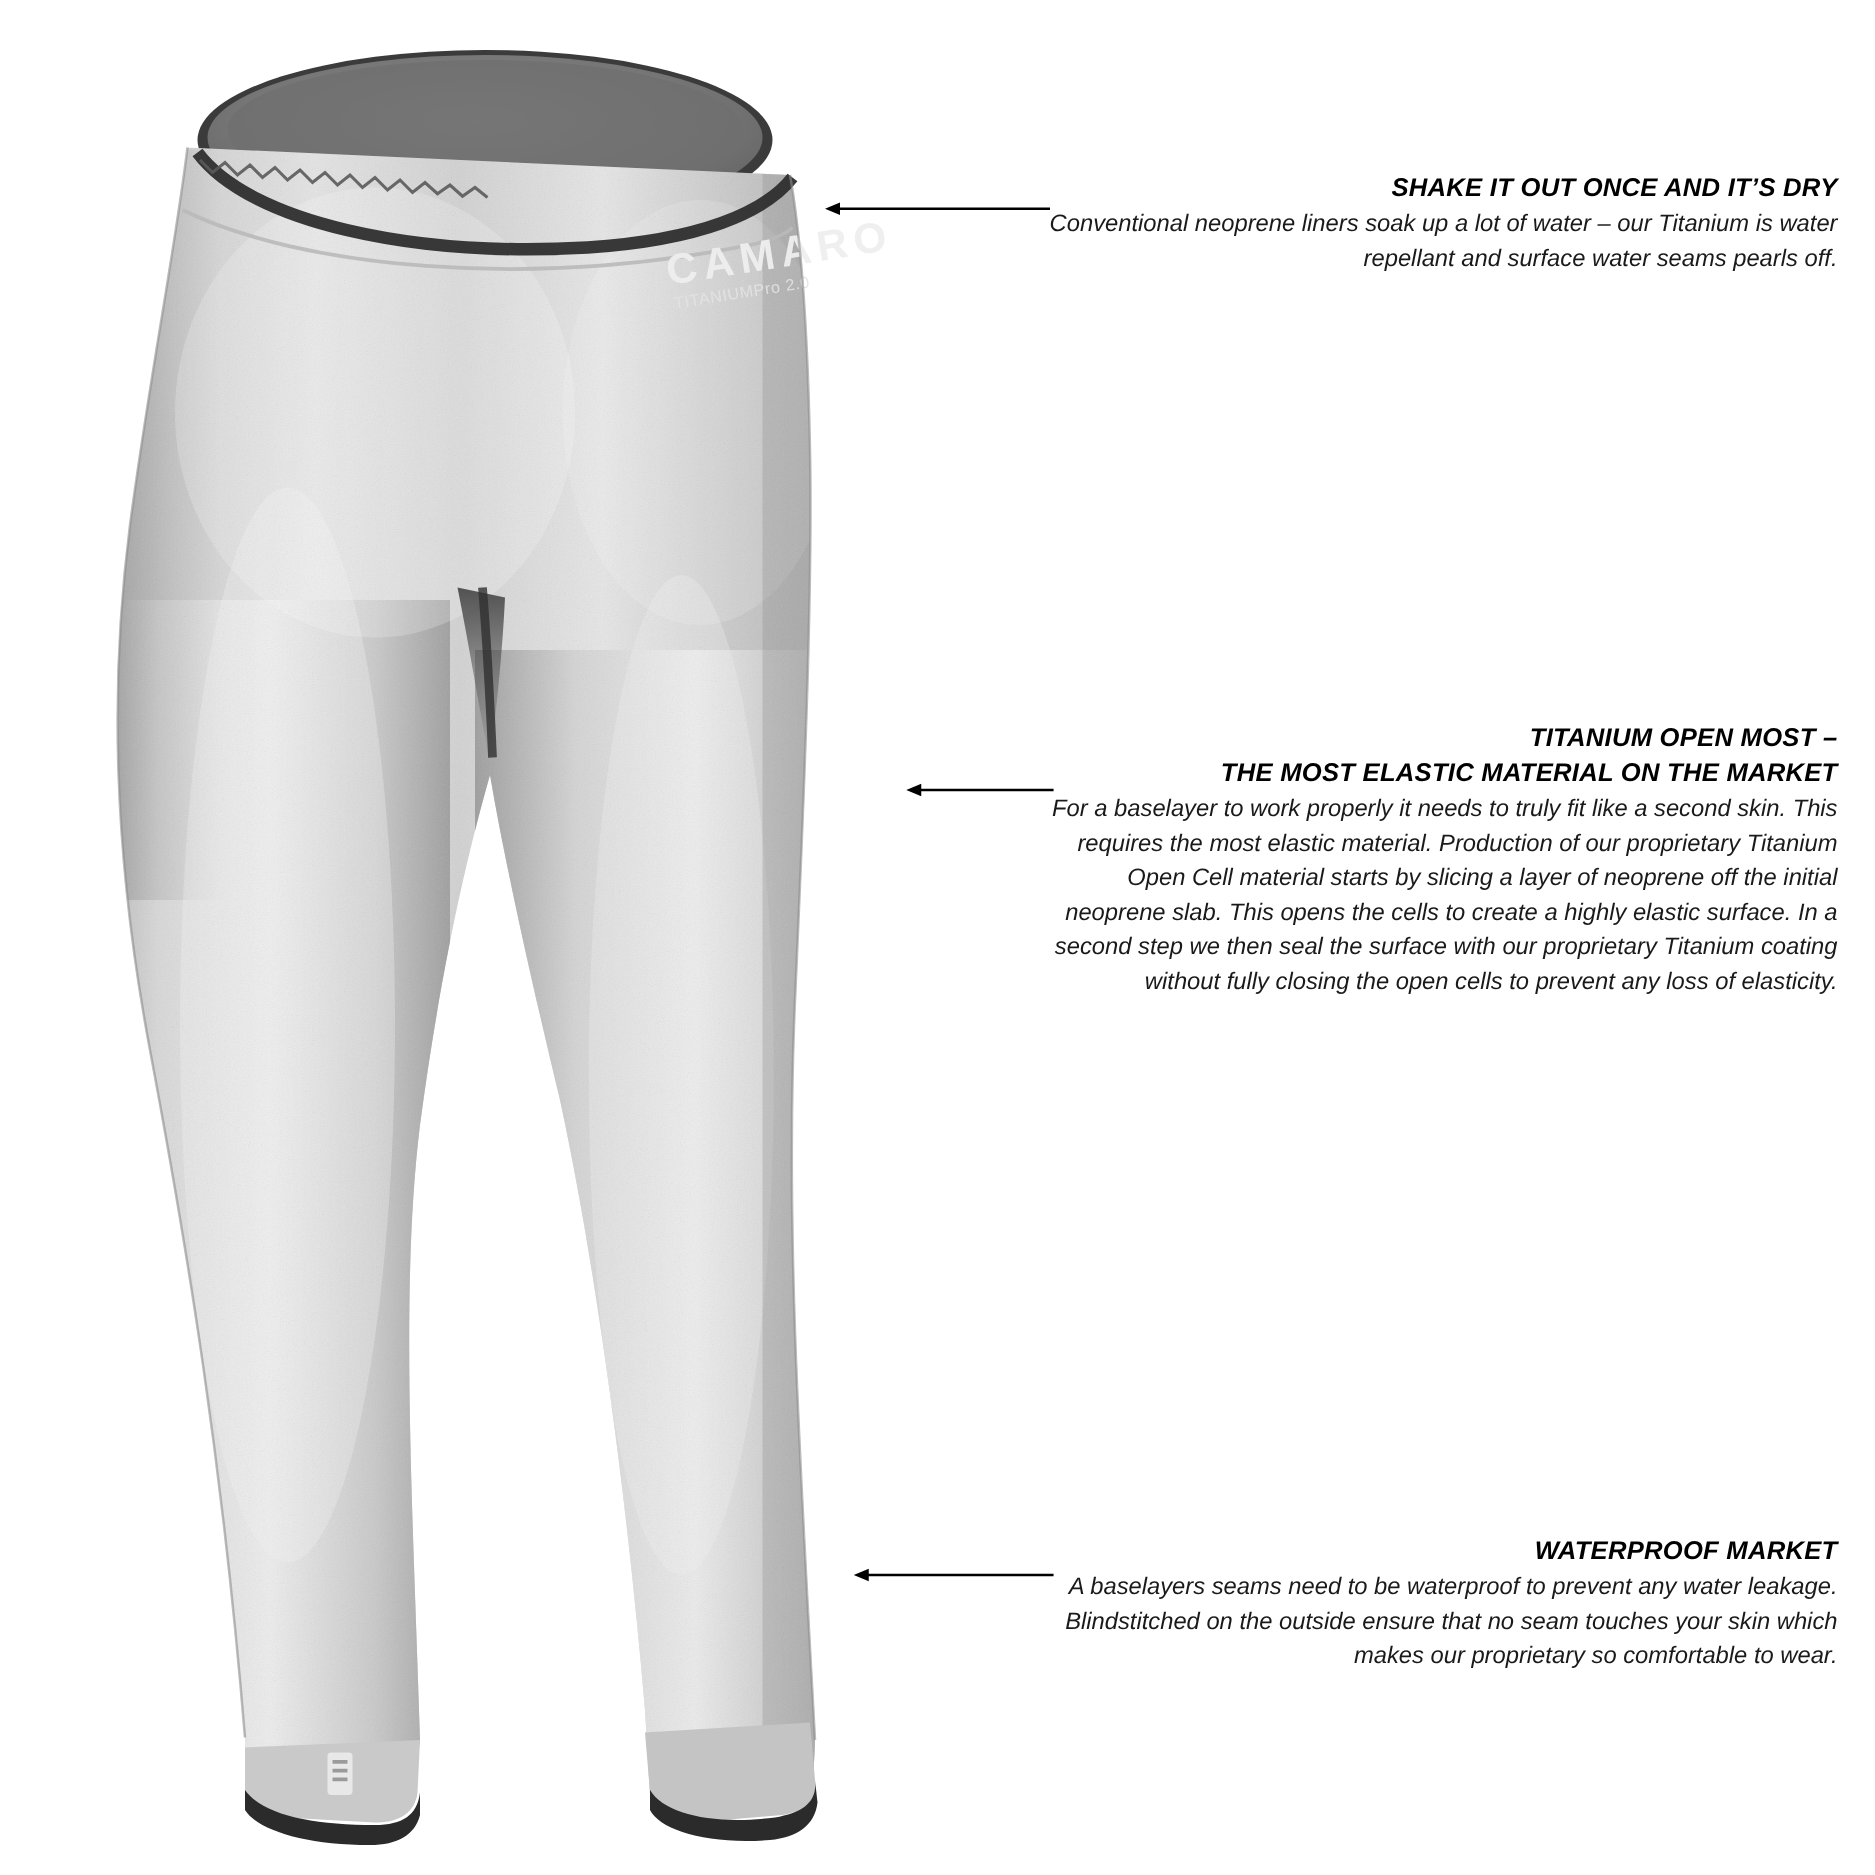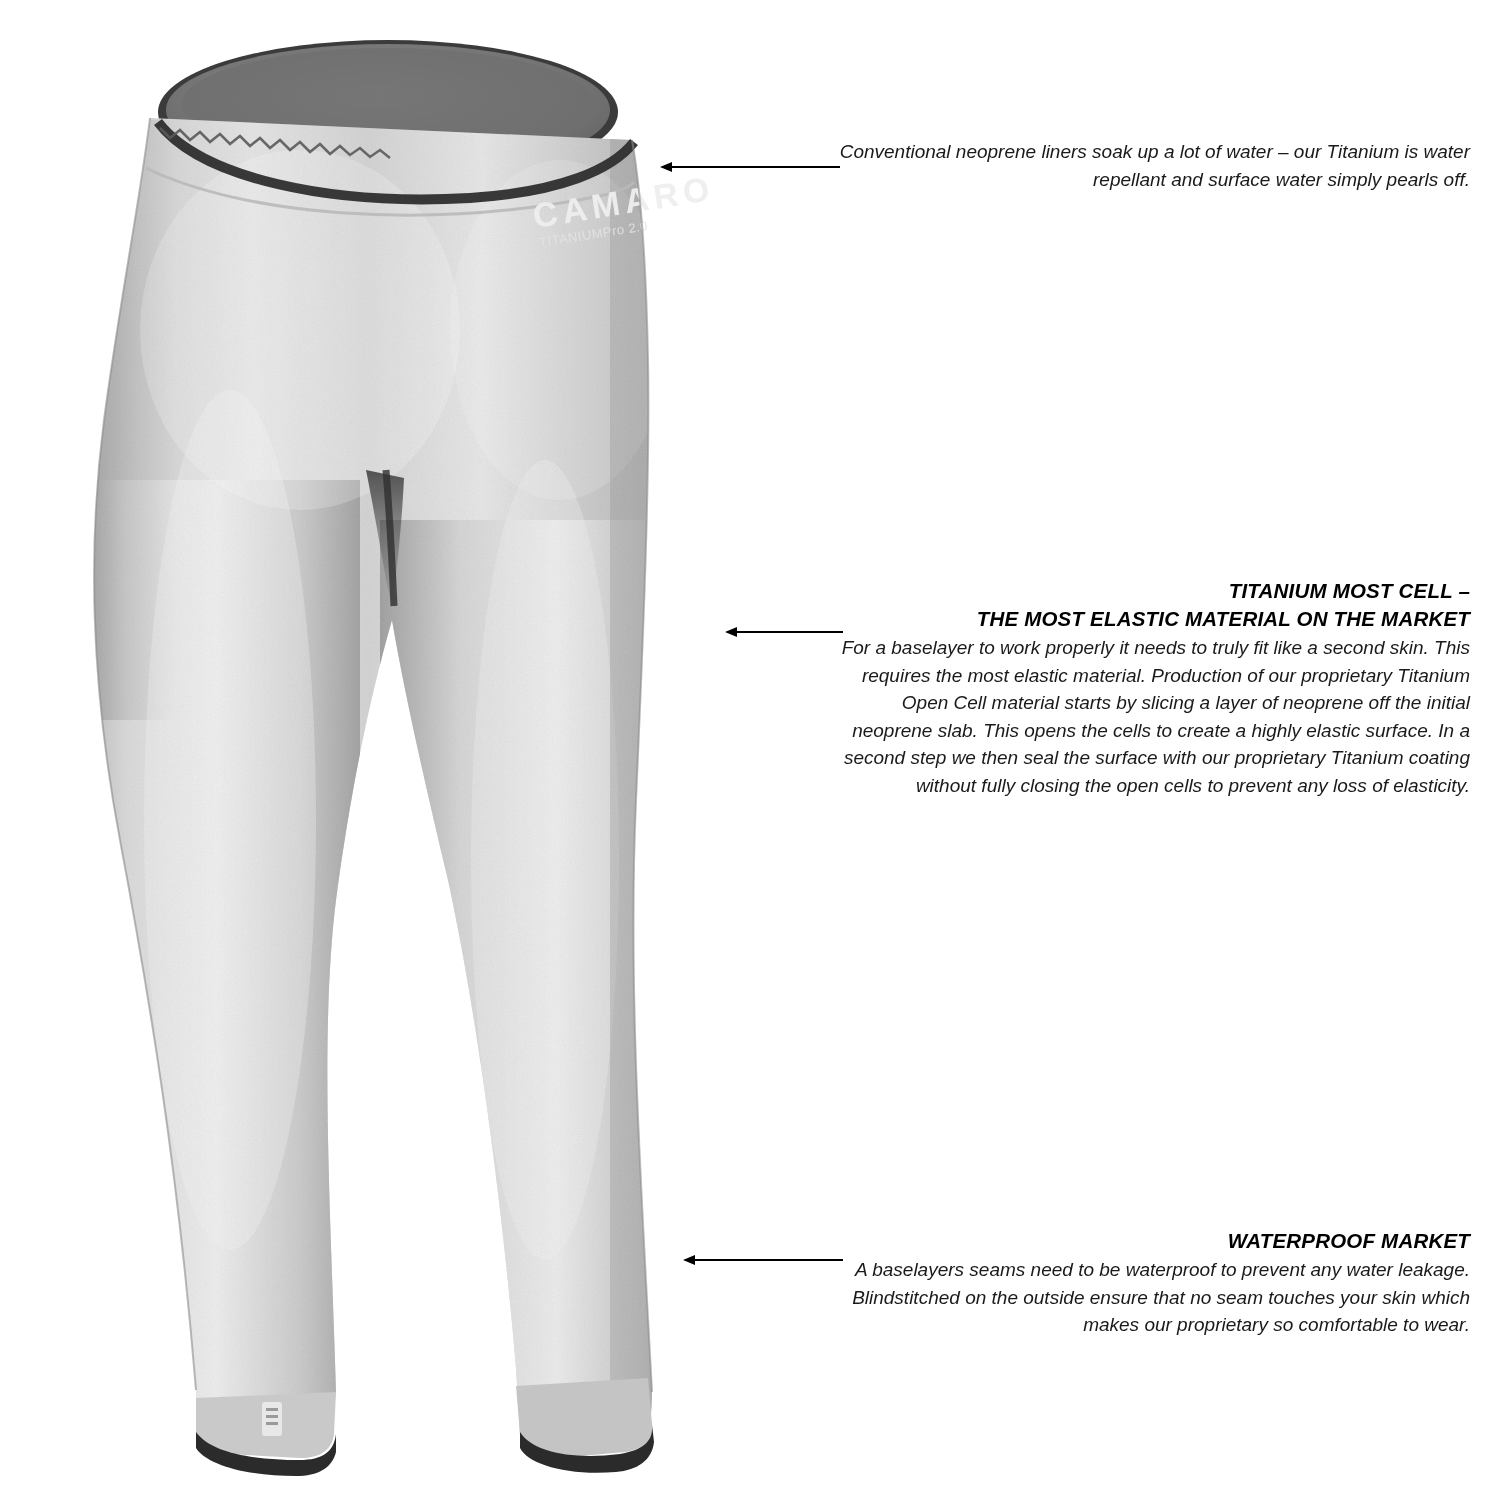--- a/index.html
+++ b/index.html
@@ -205,31 +205,32 @@
     </svg>
   </div>
 
   <div class="leader" id="leader-dry">
     <svg width="180" height="14" viewBox="0 0 180 14">
       <line x1="8" y1="7" x2="180" y2="7" stroke="#000000" stroke-width="2"></line>
       <polygon points="0,7 12,2 12,12" fill="#000000"></polygon>
     </svg>
   </div>
   <div class="annotation" id="ann-dry">
-    <p class="ann-body">Conventional neoprene liners soak up a lot of water – our Titanium is water repellant and surface water simply pearls off.</p>
+    <p class="ann-title">SHAKE IT OUT ONCE AND IT’S DRY</p>
+    <p class="ann-body">Conventional neoprene liners soak up a lot of water – our Titanium is water repellant and surface water seams pearls off.</p>
   </div>
 
   <div class="leader" id="leader-titanium">
     <svg width="118" height="14" viewBox="0 0 118 14">
       <line x1="8" y1="7" x2="118" y2="7" stroke="#000000" stroke-width="2"></line>
       <polygon points="0,7 12,2 12,12" fill="#000000"></polygon>
     </svg>
   </div>
   <div class="annotation" id="ann-titanium">
-    <p class="ann-title">TITANIUM MOST CELL –</p>
+    <p class="ann-title">TITANIUM OPEN MOST –</p>
     <p class="ann-title">THE MOST ELASTIC MATERIAL ON THE MARKET</p>
     <p class="ann-body">For a baselayer to work properly it needs to truly fit like a second skin. This requires the most elastic material. Production of our proprietary Titanium Open Cell material starts by slicing a layer of neoprene off the initial neoprene slab. This opens the cells to create a highly elastic surface. In a second step we then seal the surface with our proprietary Titanium coating without fully closing the open cells to prevent any loss of elasticity.</p>
   </div>
 
   <div class="leader" id="leader-seams">
     <svg width="160" height="14" viewBox="0 0 160 14">
       <line x1="8" y1="7" x2="160" y2="7" stroke="#000000" stroke-width="2"></line>
       <polygon points="0,7 12,2 12,12" fill="#000000"></polygon>
     </svg>
   </div>

